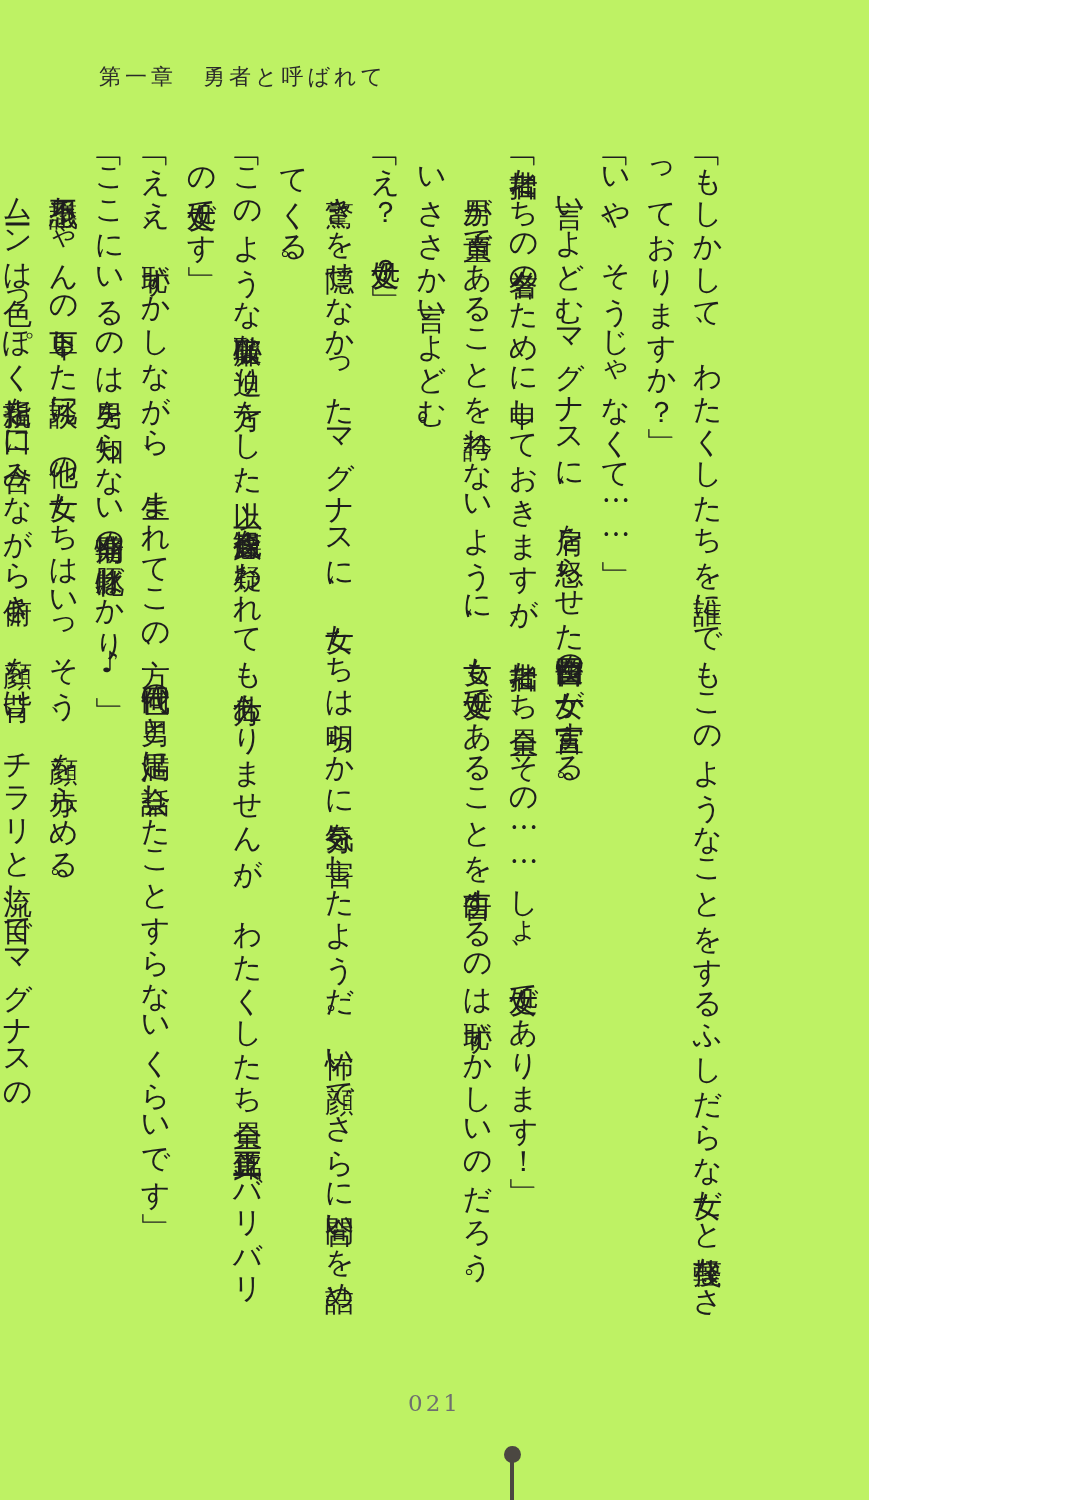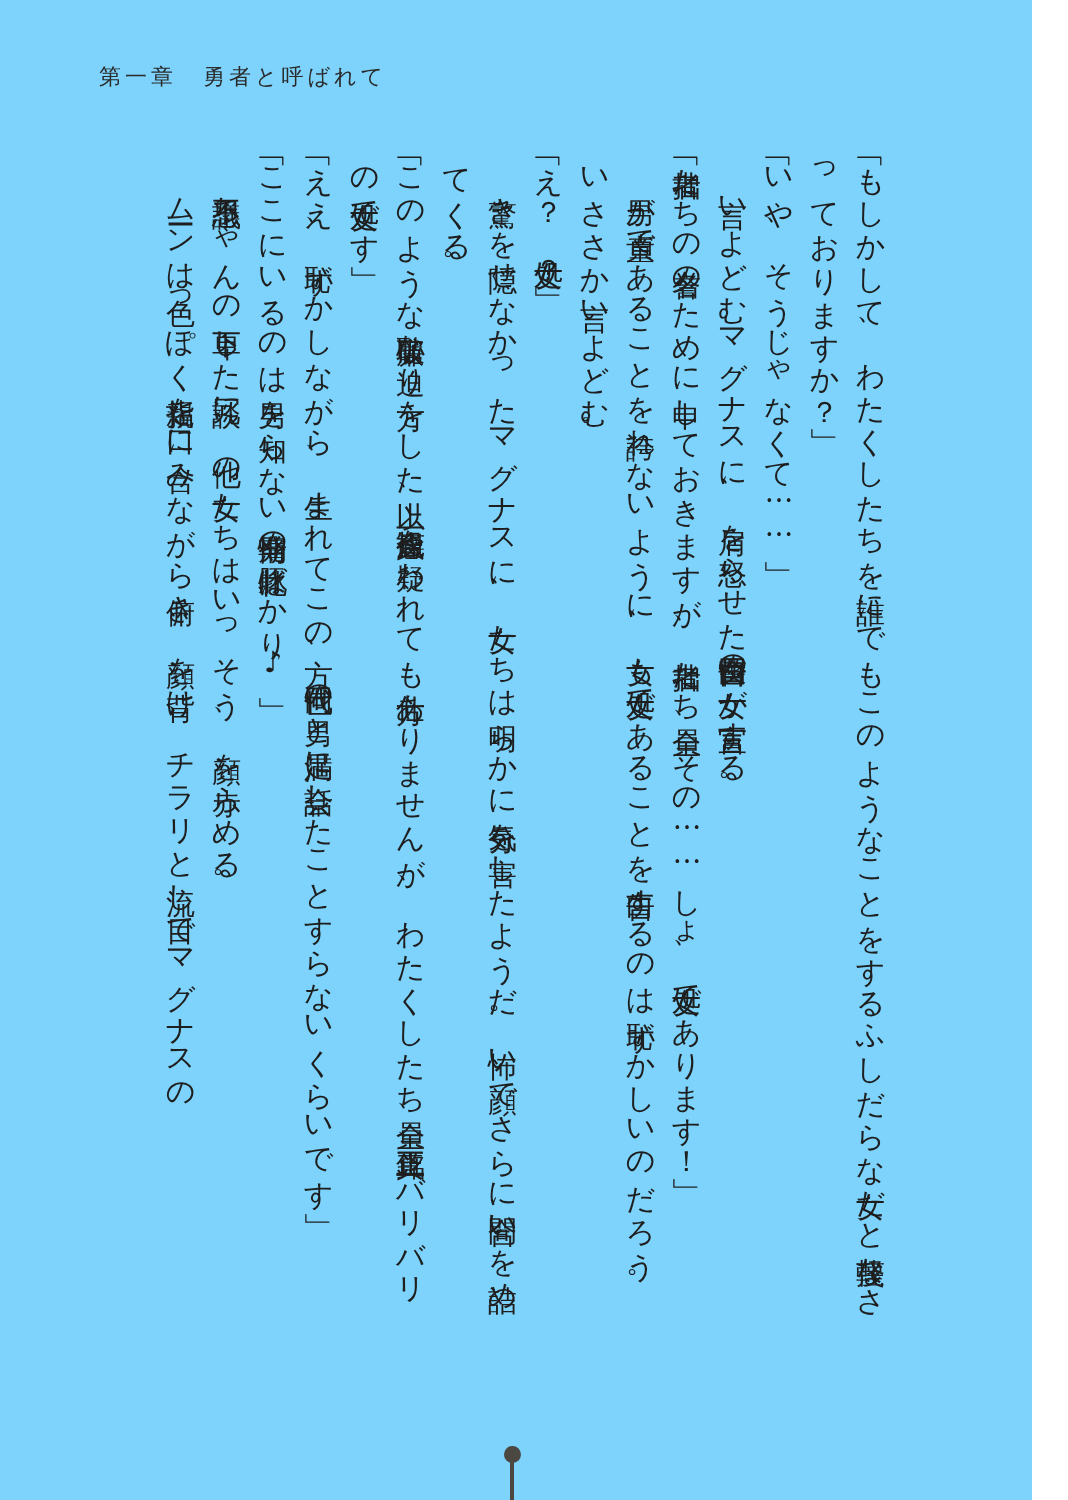--- a/index.html
+++ b/index.html
@@ -1,23 +1,23 @@
 <!DOCTYPE html>
 <html lang="ja"><head>
 <meta charset="utf-8">
 <style>
   html, body {
     margin: 0;
     padding: 0;
   }
   .page {
     position: relative;
-    width: 1032px;
+    width: 869px;
     height: 1500px;
-    background: #7dd3fc;
+    background: #bef264;
     overflow: hidden;
     font-family: "DejaVu Serif", "Liberation Serif", serif;
   }
   .chapter-header {
     position: absolute;
     top: 62px;
     left: 99px;
     font-size: 22px;
     letter-spacing: 4px;
     color: #2a2a2a;
@@ -82,17 +82,18 @@
       <p class="para narration">　男が童貞であることを誇れないように、女も処女であることを告白するのは恥ずかしいのだろう。いささか言いよどむ。</p>
       <p class="para dialogue">「え？　処女？」</p>
       <p class="para narration">　驚きを隠せなかったマグナスに、女たちは明らかに気分を害したようだ。怖い顔でさらに間合いを詰めてくる。</p>
       <p class="para dialogue">「このような破廉恥な迫り方をした以上、貞操観念を疑われても仕方ありませんが、わたくしたち全員、正真正銘、バリバリの処女です」</p>
       <p class="para dialogue">「ええ、恥ずかしながら、生まれてこの方、同世代の男と満足に会話したことすらないくらいです」</p>
       <p class="para dialogue">「ここにいるのは男を知らない発情期の牝豚ばかり♪」</p>
       <p class="para narration">　不思議ちゃんの卑下した冗談に、他の女たちはいっそう、顔を赤らめる。</p>
       <p class="para narration">　ムーンは色っぽく親指を口に含みながら俯き、顔を背け、チラリと流し目でマグナスの</p>
     </main>
 
+  <div class="page-number">021</div>
 
   <div class="marker-dot"></div>
   <div class="marker-stem"></div>
 
 </div>
 
 </body></html>

